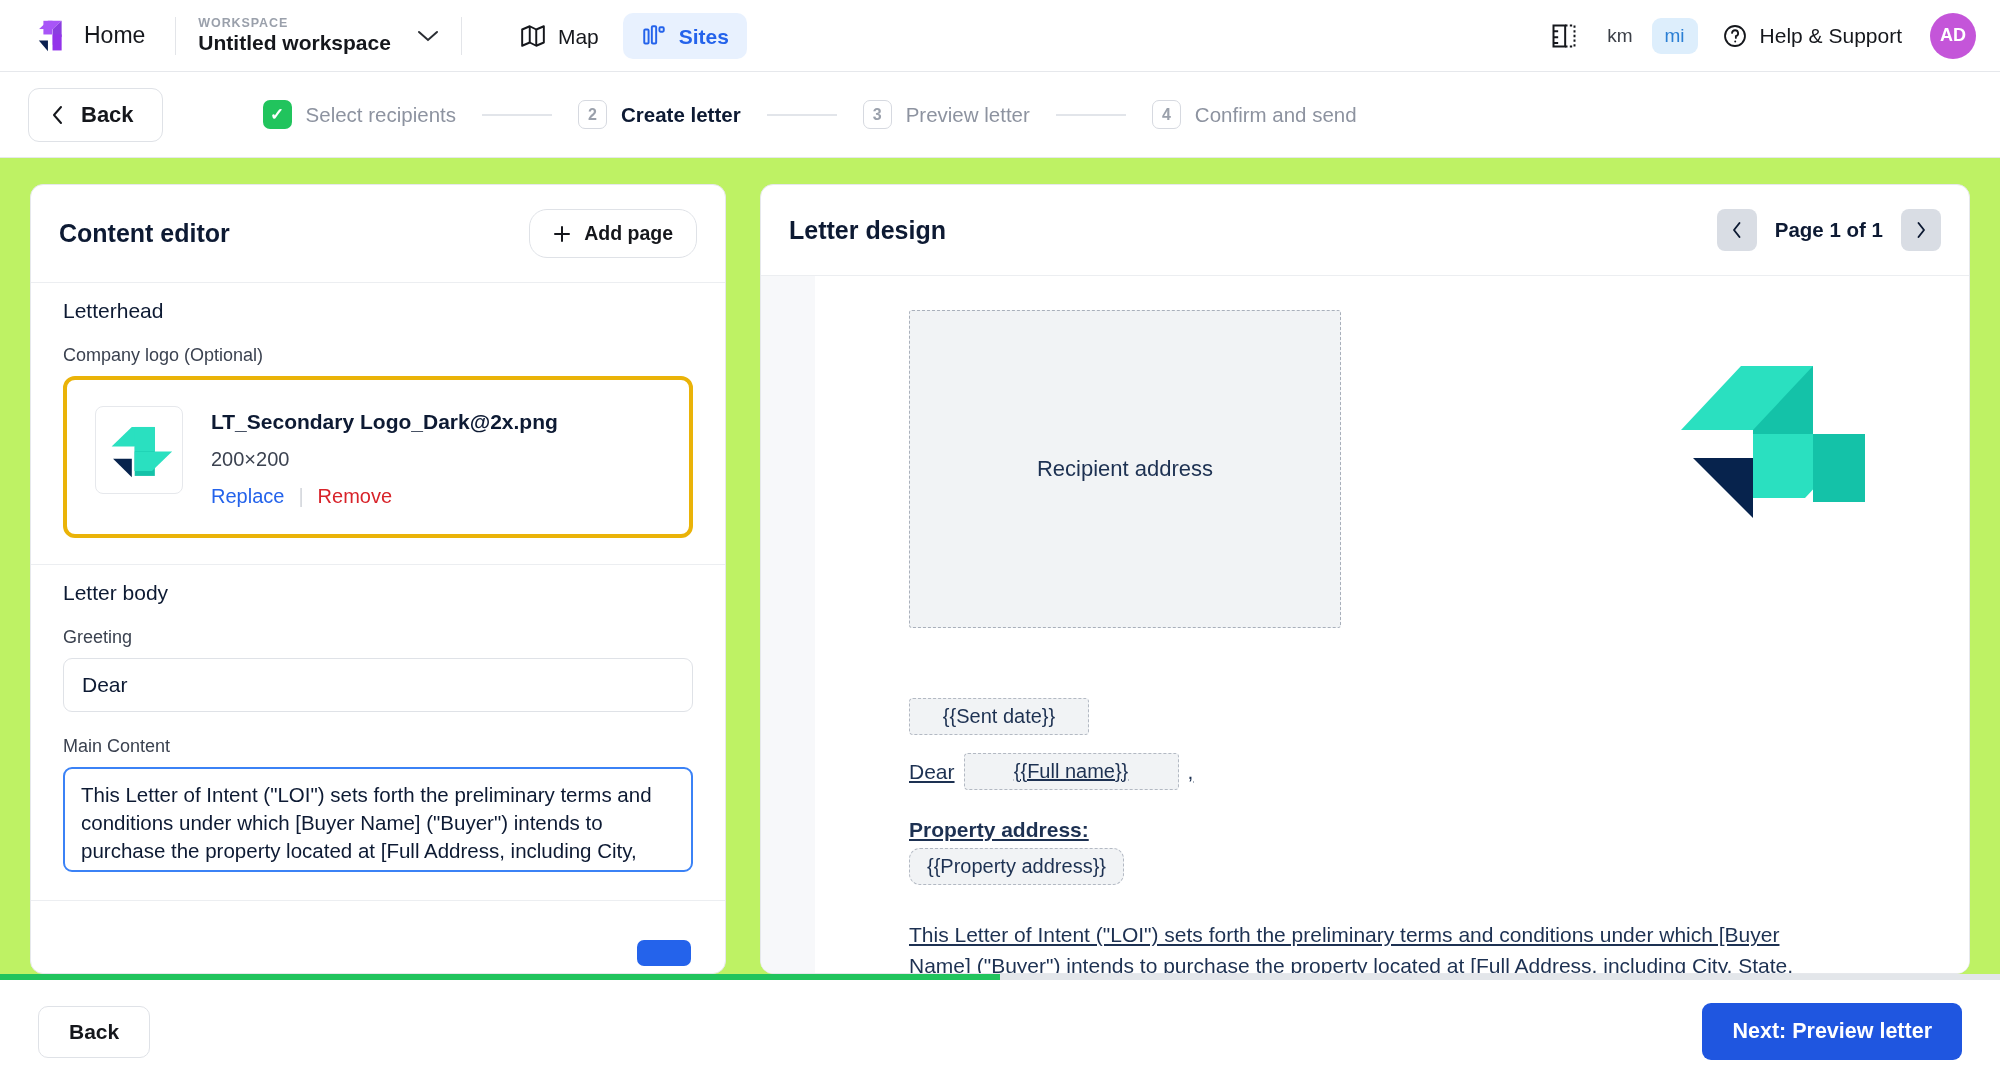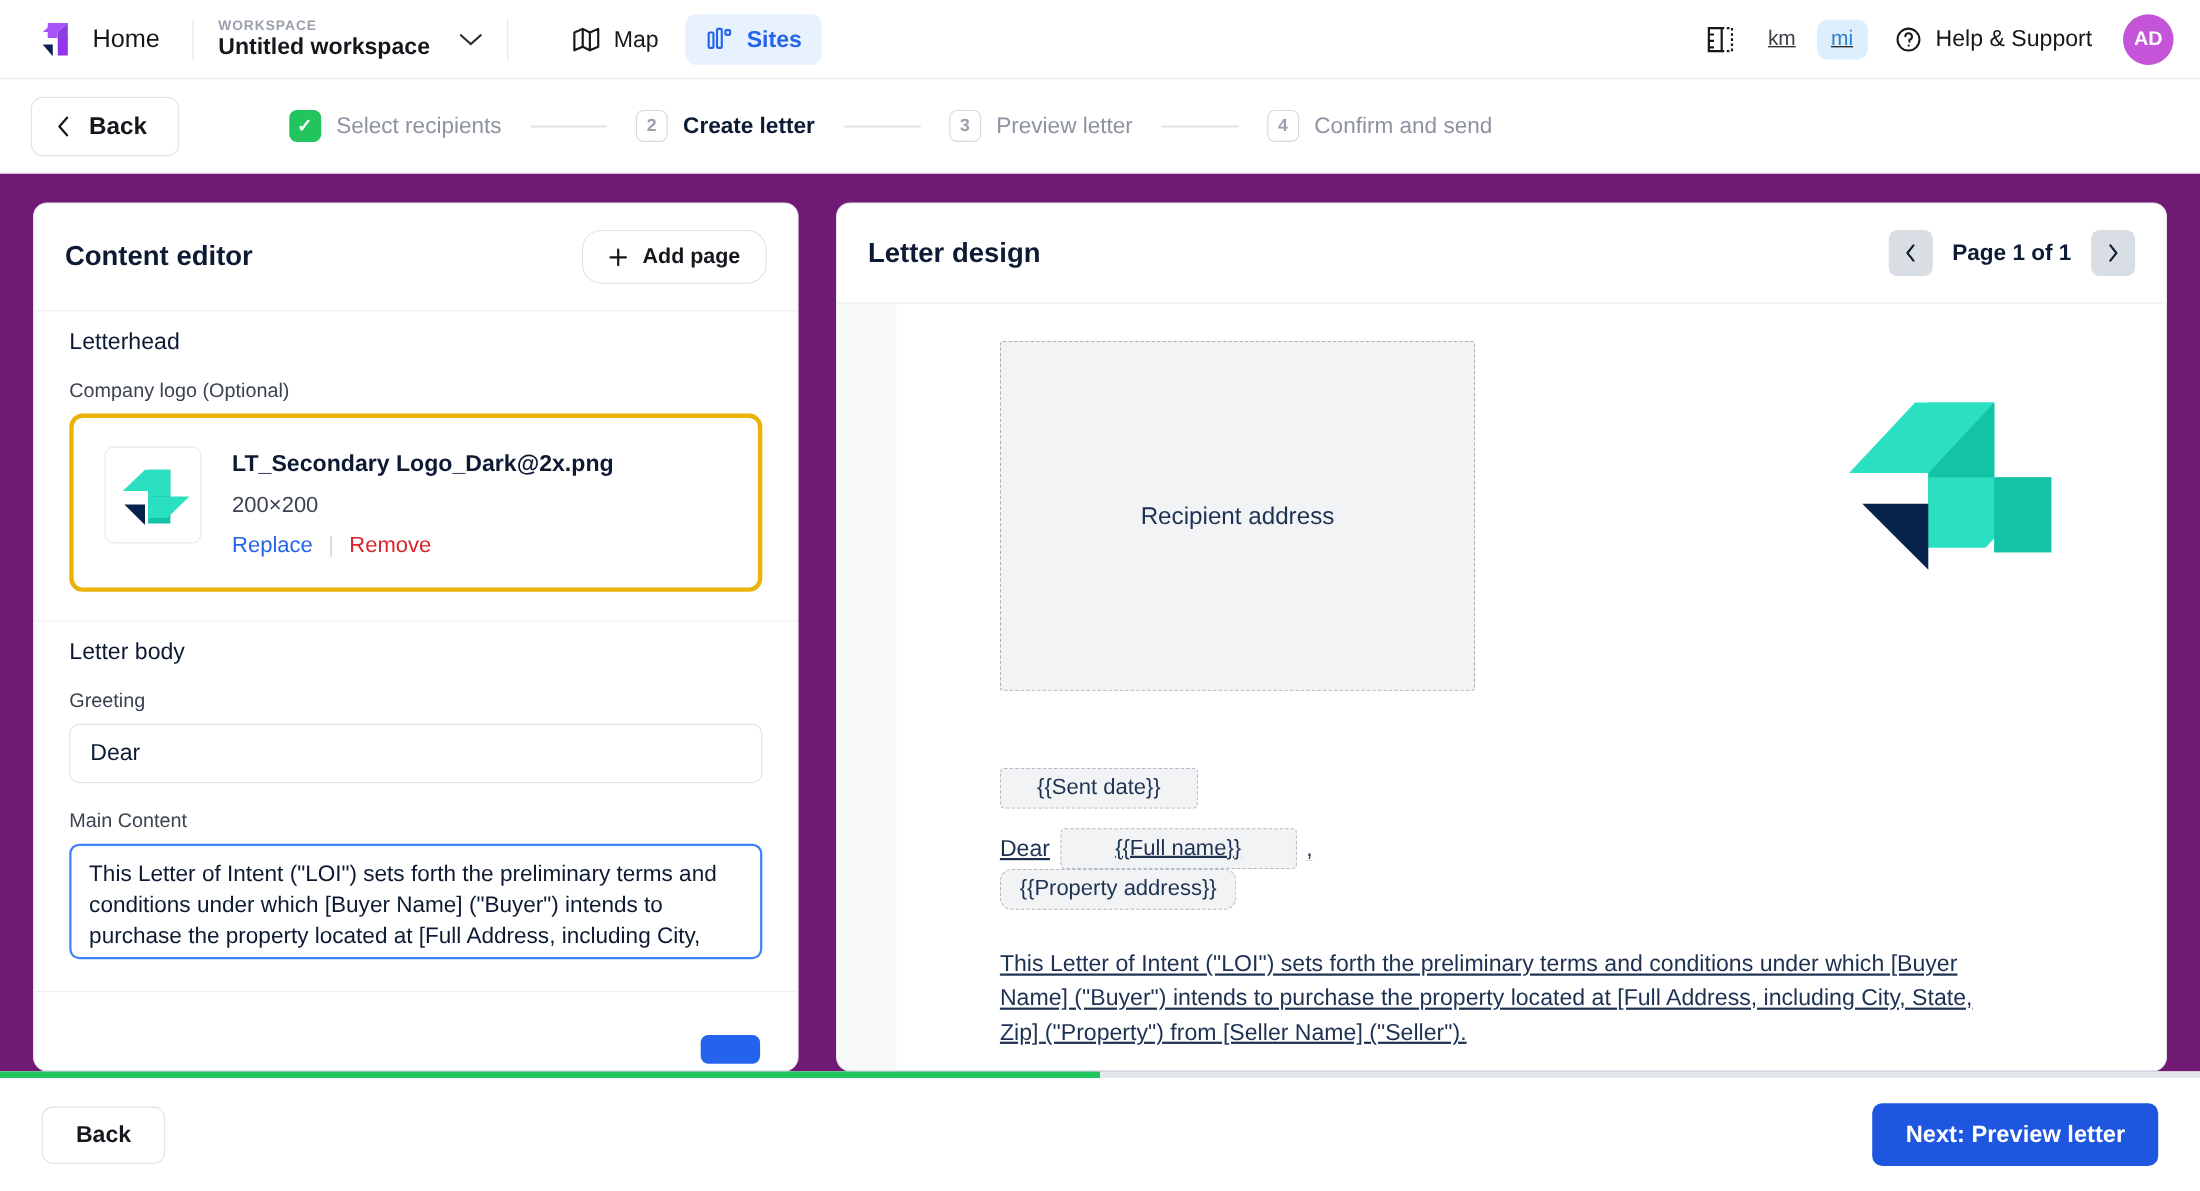--- a/index.html
+++ b/index.html
@@ -29,21 +29,21 @@
   .ws-name { font-size: 21px; color: #15171c; font-weight: 700; }
   .chev { color: #2a2d33; font-size: 19px; line-height: 1; }
   .nav-tabs { display: flex; align-items: center; gap: 6px; margin-left: 18px; }
   .nav-tab {
     display: flex; align-items: flex-end; gap: 12px;
     padding: 10px 18px; border-radius: 10px;
     font-size: 21px; color: #15171c; cursor: pointer;
   }
   .nav-tab.active { background: #e8f1fe; color: #2463eb; font-weight: 700; }
   .nav-right { margin-left: auto; display: flex; align-items: center; gap: 16px; }
-  .unit-group { display: flex; align-items: center; gap: 6px; text-decoration: underline; }
+  .unit-group { display: flex; align-items: center; gap: 6px; }
   .unit {
     font-size: 19px; color: #3b3f47; padding: 7px 13px; border-radius: 9px; cursor: pointer;
   }
   .unit.active { background: #ddeefc; color: #2b7fd4; }
   .help { display: flex; align-items: center; gap: 12px; font-size: 21px; color: #15171c; cursor: pointer; margin-left: 8px;}
   .avatar {
     width: 46px; height: 46px; border-radius: 50%;
     background: #c455d9; color: #fff; font-size: 18px; font-weight: 700;
     display: flex; align-items: center; justify-content: center; margin-left: 12px; cursor: pointer;
   }
@@ -68,21 +68,21 @@
   }
   .step-badge.done { background: #21c45d; color: #fff; font-size: 17px; }
   .step-badge.pend { border: 1.5px solid #d6d9e0; color: #9aa0ab; background:#fff; }
   .step-label { font-size: 20.5px; color: #8d93a0; }
   .step.current .step-label { color: #0d1a33; font-weight: 700; }
   .step-line { width: 70px; height: 2px; background: #e2e5ea; margin: 0 26px; }
 
   
   .content {
     height: calc(1083px - 72px - 86px - 109px);
-    background: #701a75;
+    background: #bef264;
     display: flex; gap: 34px;
     padding: 26px 30px 0 30px;
     overflow: hidden;
   }
   .panel {
     background: #ffffff;
     border: 1px solid #e6e8ec;
     border-radius: 13px;
     display: flex; flex-direction: column;
     overflow: hidden;
@@ -427,20 +427,21 @@
 
         <div class="letter-body">
           <span class="token token-date">{{Sent date}}</span>
 
           <div class="line-dear">
             <span>Dear</span>
             <span class="token token-name">{{Full name}}</span>
             <span>,</span>
           </div>
 
+          <div class="prop-head">Property address:</div>
           <span class="token token-addr">{{Property address}}</span>
 
           <div class="para">This Letter of Intent ("LOI") sets forth the preliminary terms and conditions under which [Buyer Name] ("Buyer") intends to purchase the property located at [Full Address, including City, State, Zip] ("Property") from [Seller Name] ("Seller").</div>
         </div>
 
       </div>
     </div>
   </div>
 </div>
 

